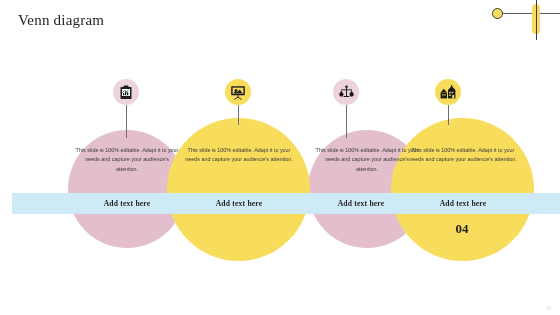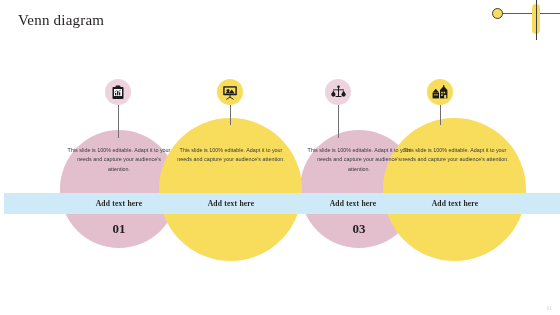--- a/index.html
+++ b/index.html
@@ -75,21 +75,21 @@
     left: 47.5px;
     top: 0px;
     width: 1.4px;
     height: 40px;
     background: #3b3b44;
   }
 
   
   .diagram {
     position: absolute;
-    left: 4px;
+    left: 12px;
     top: 0;
     width: 456px;
     height: 315px;
   }
 
   
   .circle {
     position: absolute;
     border-radius: 50%;
   }
@@ -203,22 +203,21 @@
     <div class="circle-body" style="left:62px;  top:146px; width:106px;">This slide is 100% editable. Adapt it to your needs and capture your audience's attention.</div>
     <div class="circle-body" style="left:172px; top:146px; width:110px;">This slide is 100% editable. Adapt it to your needs and capture your audience's attention.</div>
     <div class="circle-body" style="left:302px; top:146px; width:106px;">This slide is 100% editable. Adapt it to your needs and capture your audience's attention.</div>
     <div class="circle-body" style="left:396px; top:146px; width:110px;">This slide is 100% editable. Adapt it to your needs and capture your audience's attention.</div>
 
     <div class="band-label" style="left:55px;  width:120px;">Add text here</div>
     <div class="band-label" style="left:167px; width:120px;">Add text here</div>
     <div class="band-label" style="left:289px; width:120px;">Add text here</div>
     <div class="band-label" style="left:391px; width:120px;">Add text here</div>
 
-    <div class="circle-number" style="left:65px;  top:221px; width:100px;">01</div>
-    <div class="circle-number" style="left:305px; top:221px; width:100px;">03</div>
+    <div class="circle-number" style="left:400px; top:221px; width:100px;">04</div>
 
     <div class="connector" style="left:114px; top:105px; height:33px;"></div>
     <div class="connector" style="left:226px; top:105px; height:20px;"></div>
     <div class="connector" style="left:334px; top:105px; height:33px;"></div>
     <div class="connector" style="left:436px; top:105px; height:20px;"></div>
 
     <div class="icon-bubble pink" style="left:101px; top:79px;">
       <span>
         <svg width="14" height="15" viewBox="0 0 14 15">
           <rect x="1.5" y="2" width="11" height="12" rx="0.8" fill="#1b1b1b"></rect>

